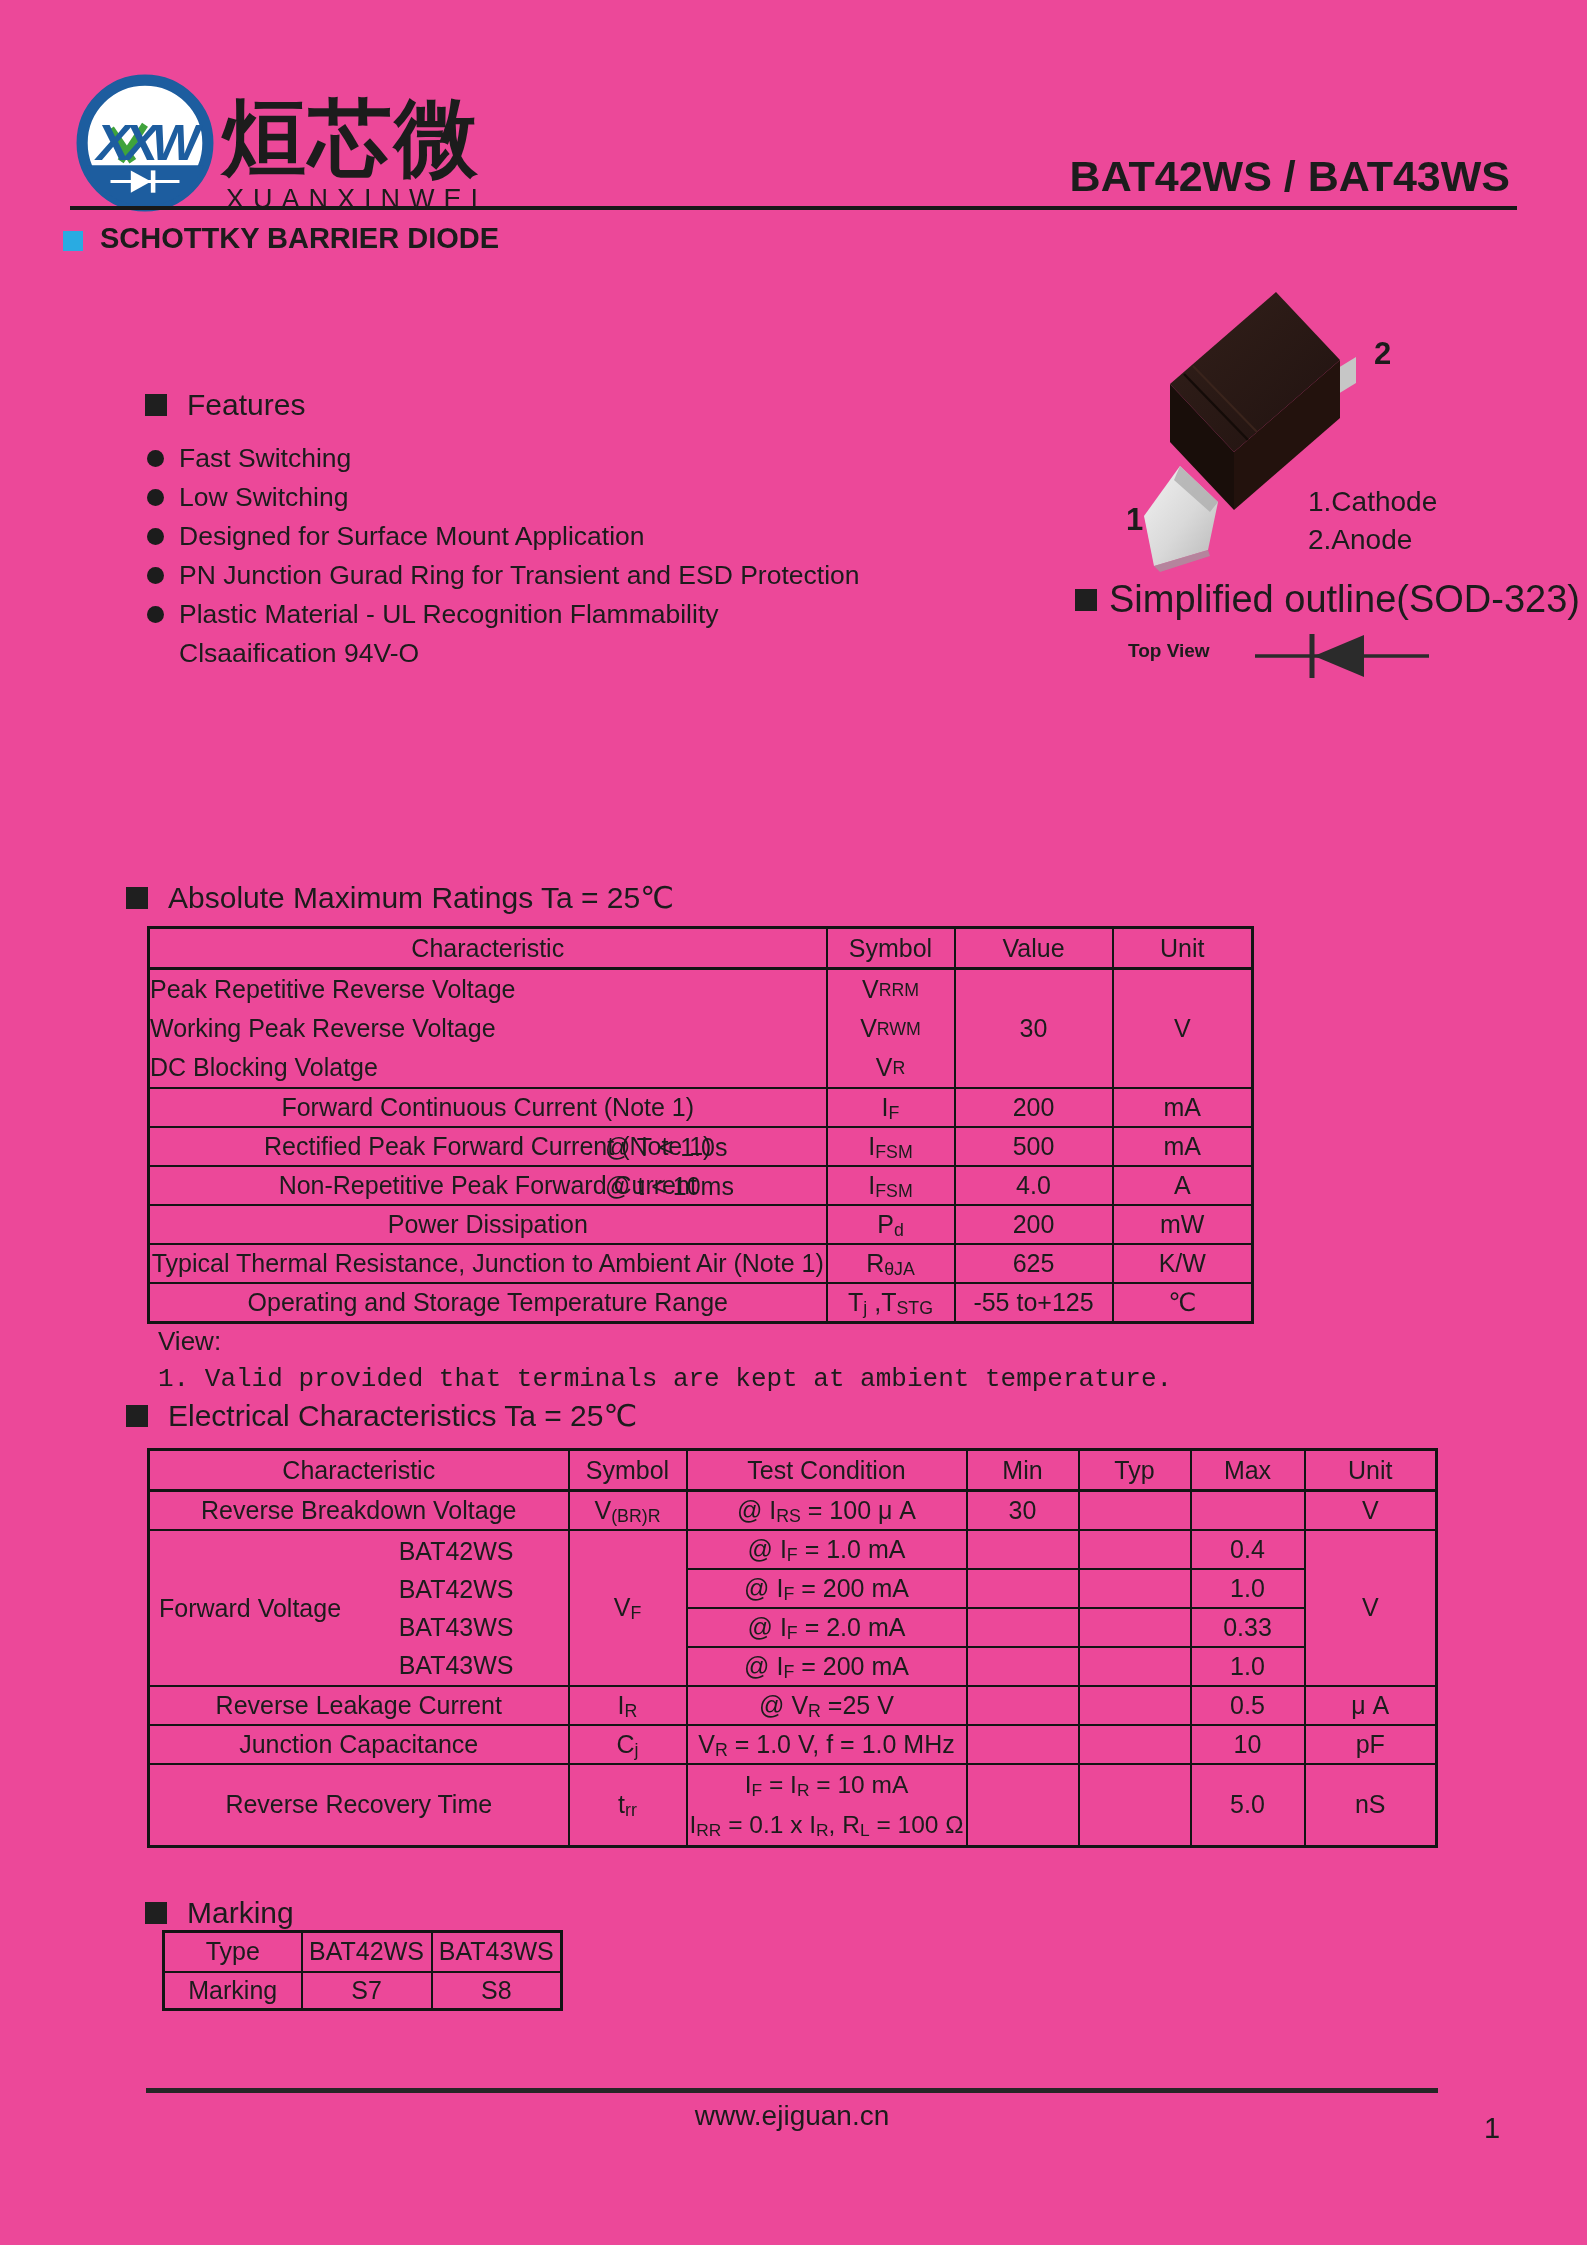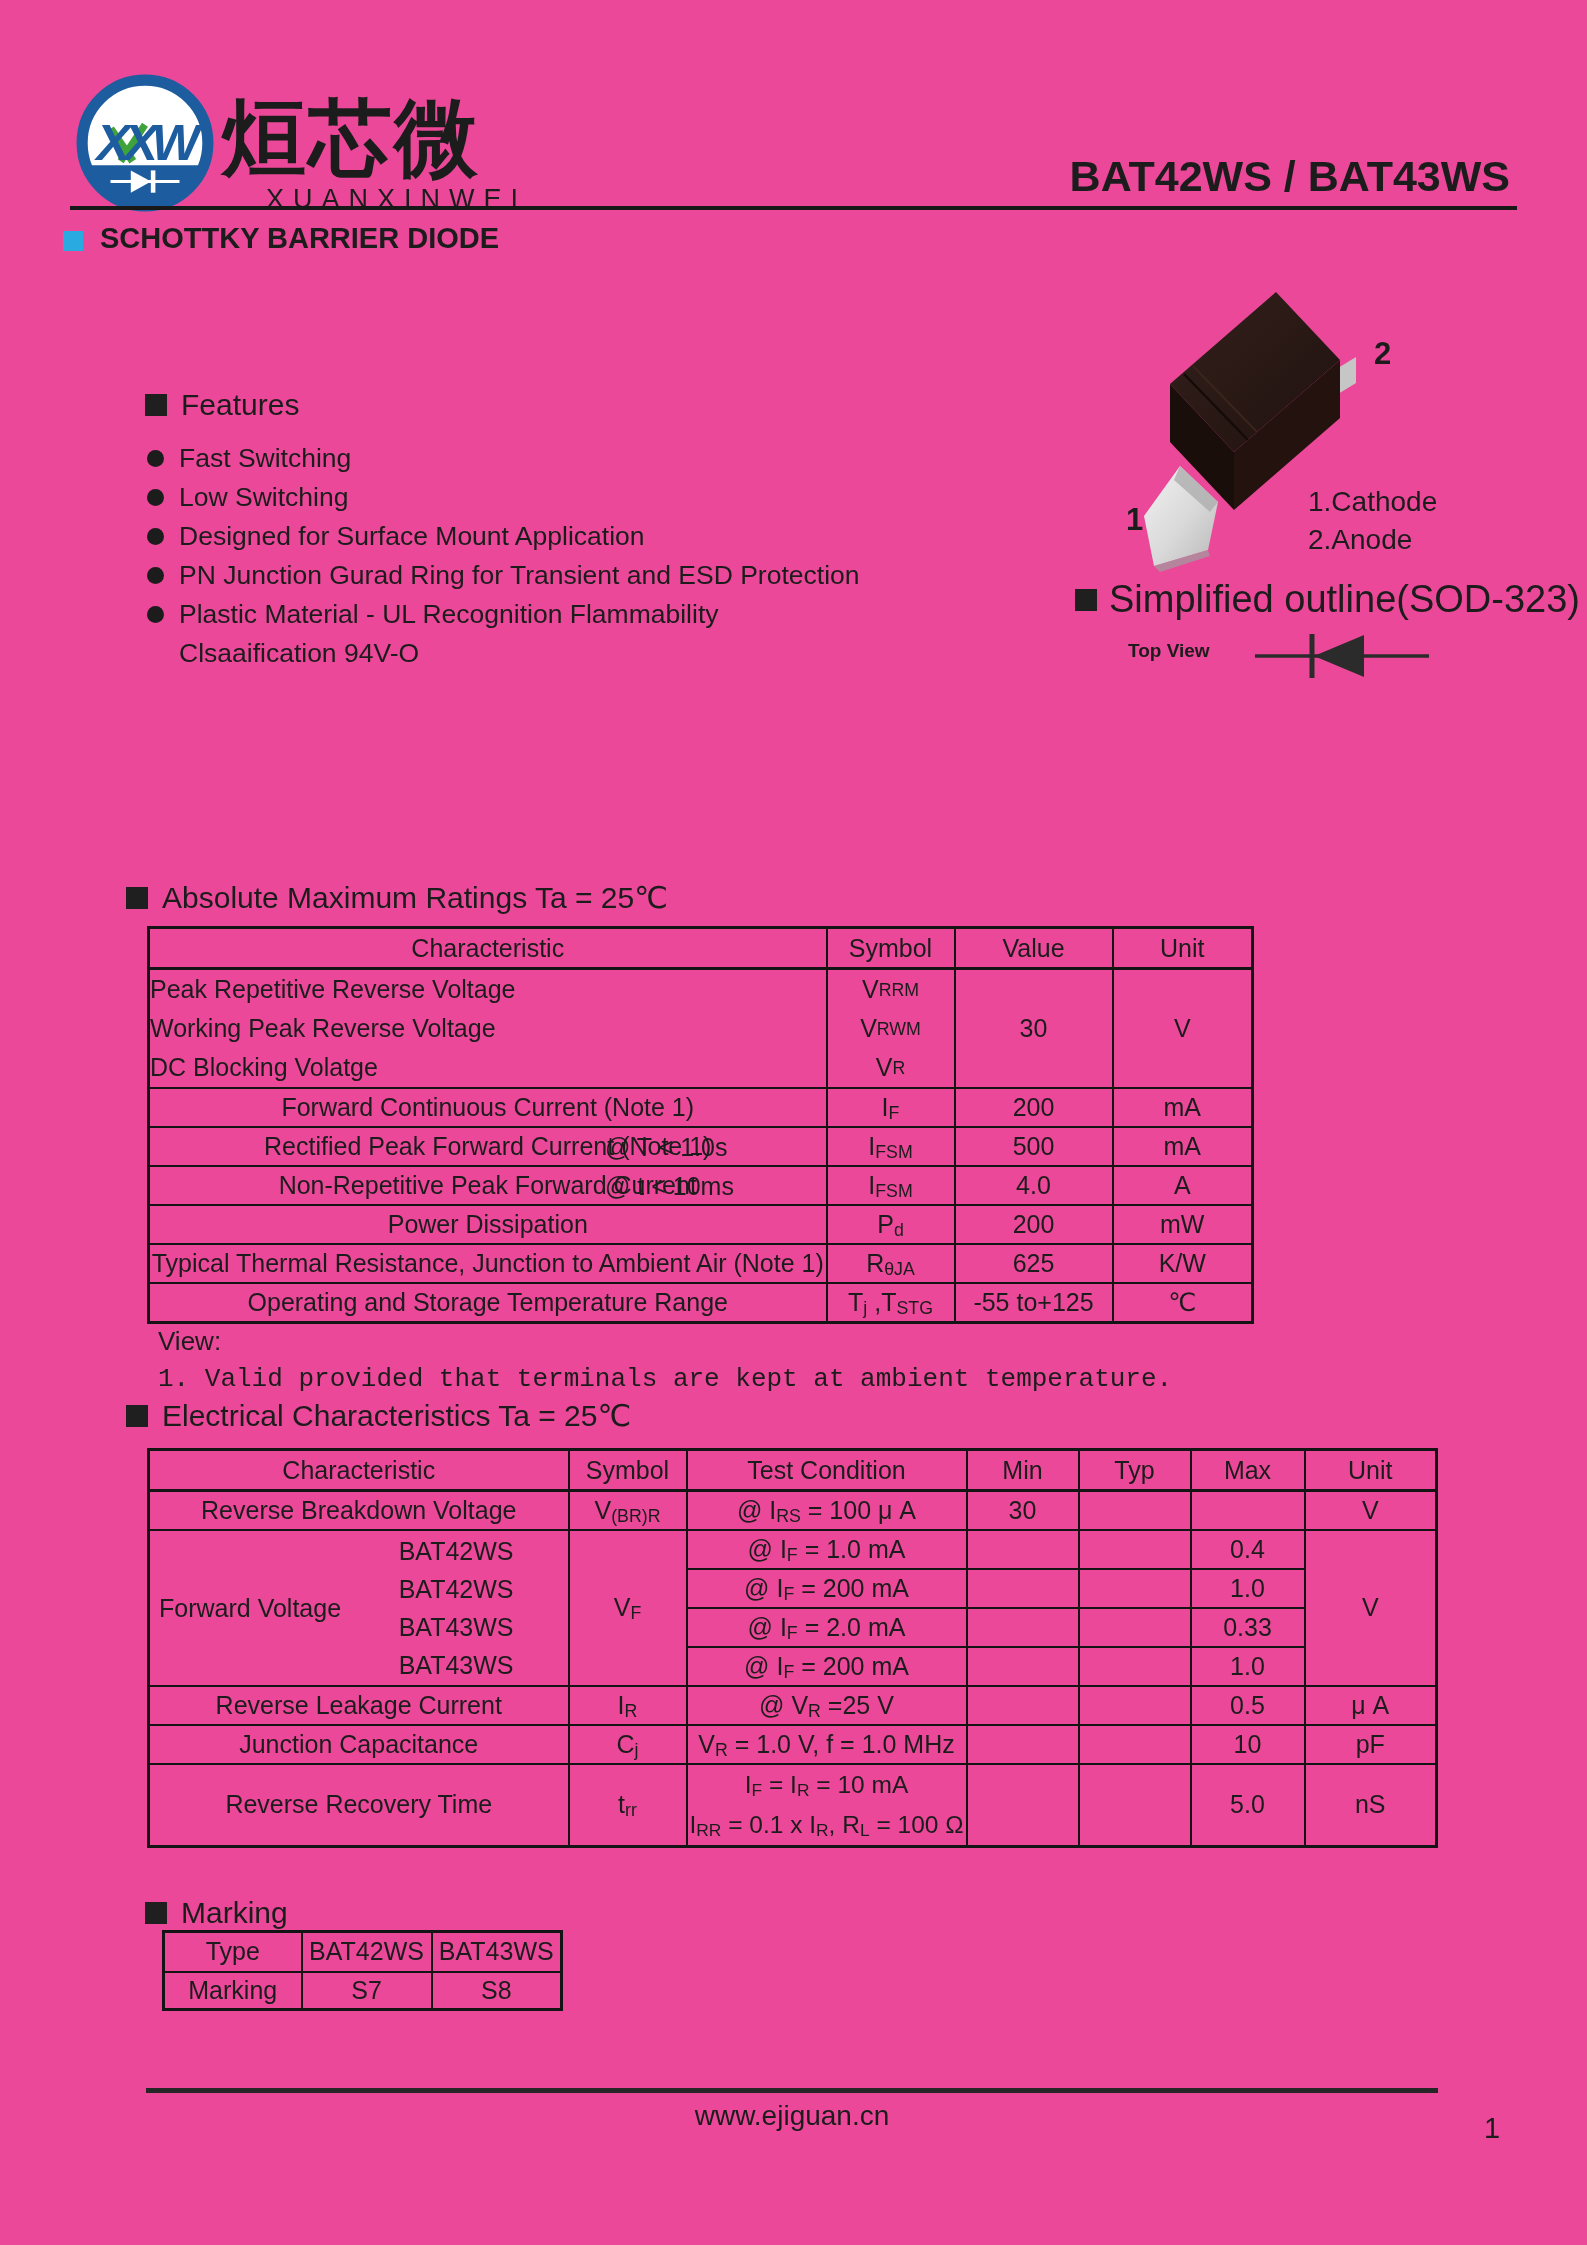--- a/index.html
+++ b/index.html
@@ -1,21 +1,21 @@
 <!DOCTYPE html>
 <html><head>
 <meta charset="utf-8">
 <style>
   html,body{margin:0;padding:0;background:#ffffff;}
   .page{position:relative;width:1587px;height:2245px;background:#ec4899;
         font-family:"Liberation Sans","DejaVu Sans",sans-serif;color:#1c1c1c;overflow:hidden;}
   .abs{position:absolute;}
 
   
-  .sec-head{display:flex;align-items:center;gap:14px;font-size:30px;white-space:nowrap;}
+  .sec-head{display:flex;align-items:center;gap:20px;font-size:30px;white-space:nowrap;}
   .sq{width:22px;height:22px;background:#1f1f1f;flex:0 0 auto;}
 
   
   .features-list{list-style:none;margin:17px 0 0 2px;padding:0;font-size:26.5px;}
   .features-list li{display:flex;align-items:center;gap:15px;height:39px;white-space:nowrap;}
   .dot{width:17px;height:17px;border-radius:50%;background:#1c1c1c;flex:0 0 auto;}
   .dot.hidden{visibility:hidden;}
 
   
   table.ds{border-collapse:collapse;table-layout:fixed;position:absolute;font-size:25px;
@@ -61,21 +61,21 @@
     <circle cx="70" cy="70" r="62" fill="#ffffff" stroke="#1d5d9f" stroke-width="11"></circle>
     <line x1="36" y1="56" x2="58" y2="88" stroke="#3fa33c" stroke-width="8"></line>
     <line x1="46" y1="88" x2="70" y2="52" stroke="#3fa33c" stroke-width="7"></line>
     <text x="70" y="87" text-anchor="middle" font-family="Liberation Sans, sans-serif" font-size="50" font-weight="bold" font-style="italic" letter-spacing="-6" fill="#1d5d9f">XXW</text>
     <path d="M12 92 A62 62 0 0 0 128 92 Z" fill="#1d5d9f"></path>
     <line x1="36" y1="108" x2="104" y2="108" stroke="#ffffff" stroke-width="3"></line>
     <polygon points="56,97 56,119 76,108" fill="#ffffff"></polygon>
     <line x1="78" y1="97" x2="78" y2="119" stroke="#ffffff" stroke-width="4.5"></line>
   </svg>
   <div class="abs cn-name" style="left:222px;top:96px;">烜芯微</div>
-  <div class="abs en-name" style="left:226px;top:184px;margin-left:40px;">XUANXINWEI</div>
+  <div class="abs en-name" style="left:226px;top:184px;">XUANXINWEI</div>
   <div class="abs part-no" style="right:77px;top:152px;">BAT42WS / BAT43WS</div>
   <div class="abs rule" style="left:70px;top:206px;width:1447px;height:4px;"></div>
   <div class="abs" style="left:63px;top:231px;width:20px;height:20px;background:#29ABE2;"></div>
   <div class="abs subtitle" style="left:100px;top:222px;">SCHOTTKY BARRIER DIODE</div>
 
   <div class="abs" style="left:145px;top:388px;">
     <div class="sec-head">
       <span class="sq"></span>
       <span>Features</span>
     </div>

